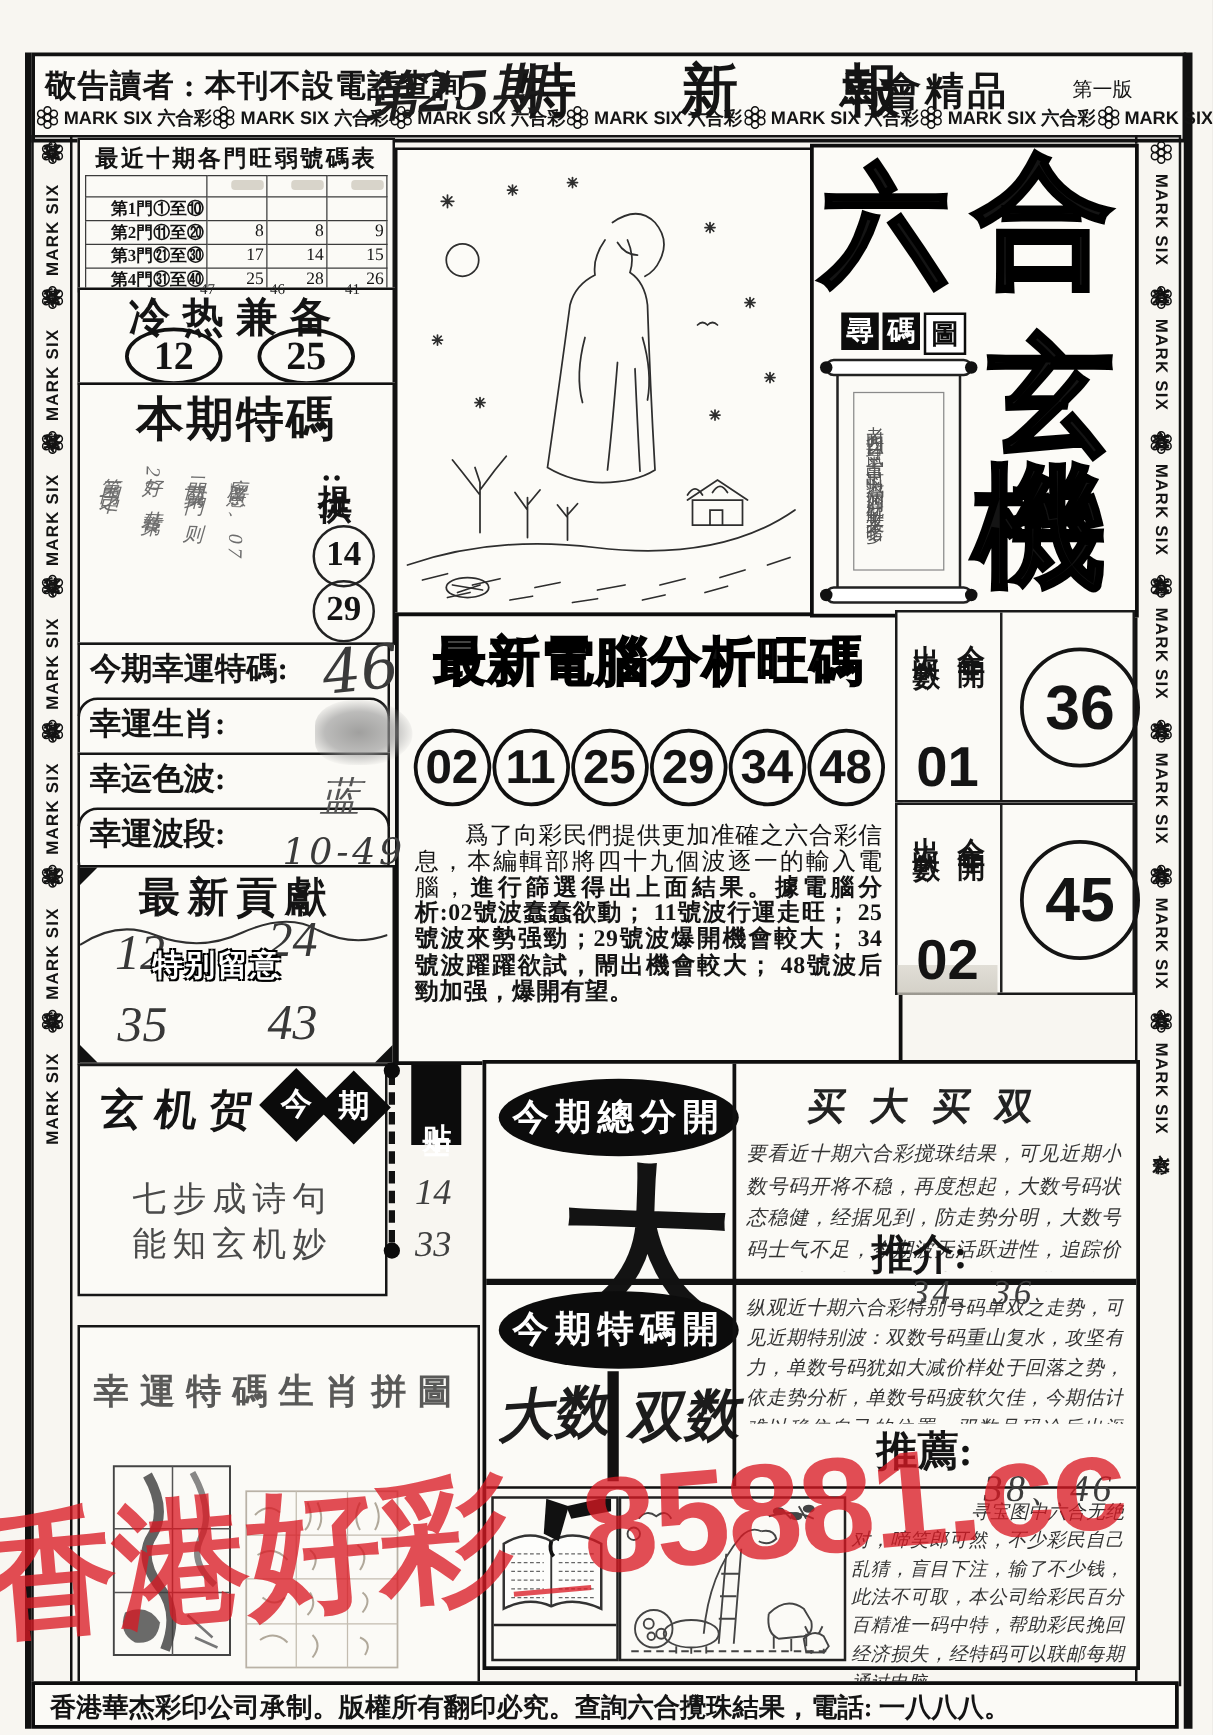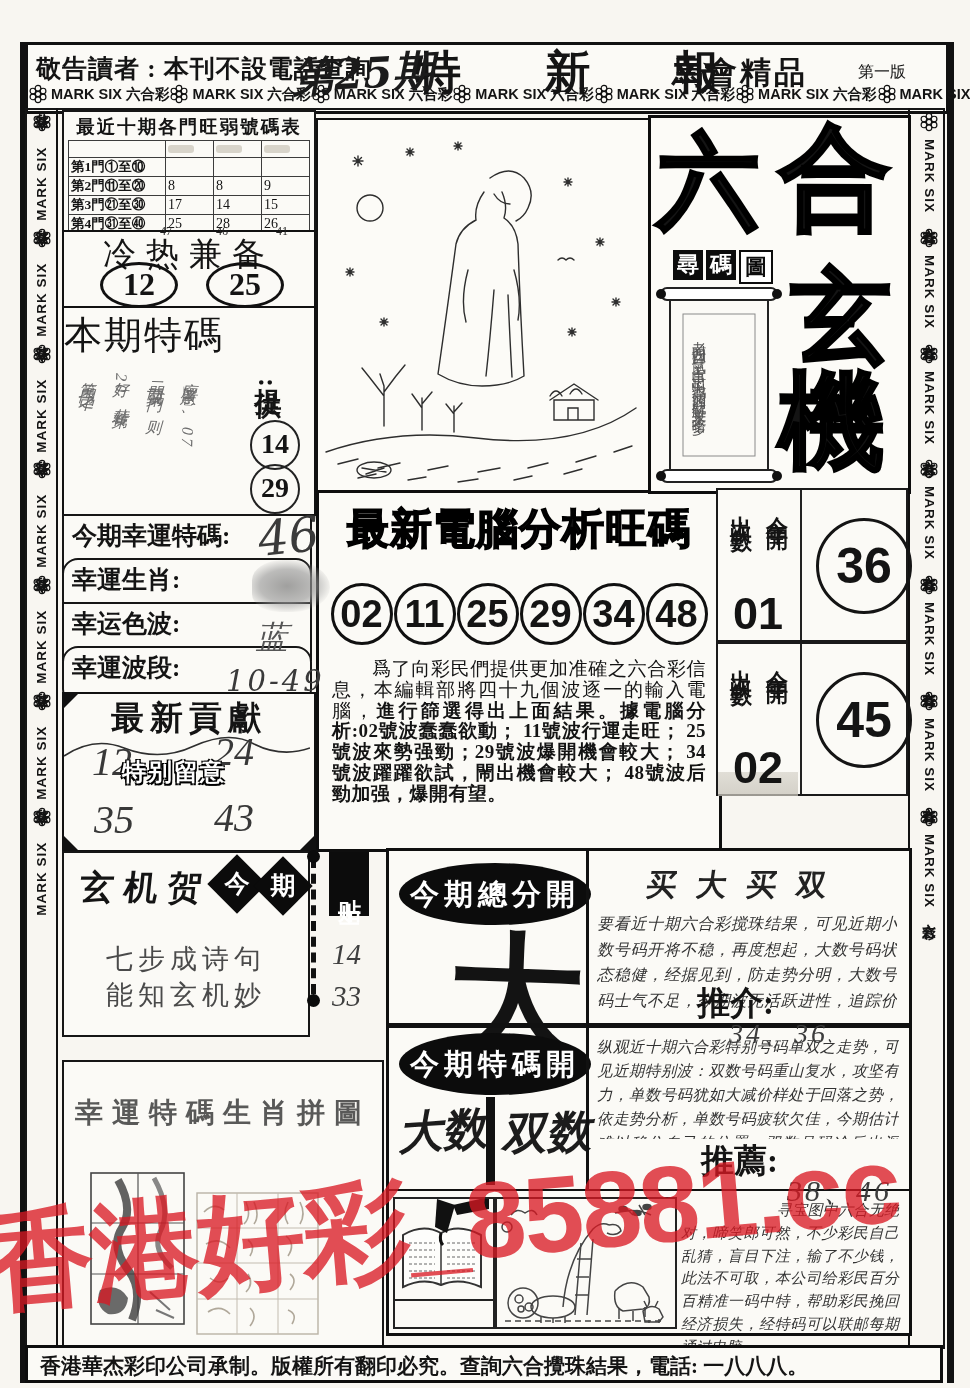--- a/index.html
+++ b/index.html
@@ -29,33 +29,33 @@
   #strip-left{left:27px;width:29px;}
   #strip-right{left:912px;width:33px;}
   .strip-label{writing-mode:vertical-rl;font-family:"Liberation Sans","DejaVu Sans",sans-serif;
                font-size:13.5px;font-weight:bold;letter-spacing:1px;white-space:nowrap;}
   #strip-left .strip-label{transform:rotate(180deg);}
 
   
   #hot-table-box{left:62px;top:110px;width:250px;height:120px;border:2.5px solid #161616;background:#fbfaf6;}
   #hot-table-title{margin:2px 0 1px;text-align:center;font-size:18.5px;font-weight:bold;letter-spacing:2px;}
   #hot-table{border-collapse:collapse;margin:0 auto;width:242px;}
-  #hot-table th,#hot-table td{border:1px solid #3c3c3c;font-size:14px;padding:0 2px;height:15.5px;text-align:left;}
+  #hot-table th,#hot-table td{border:1px solid #3c3c3c;font-size:14px;padding:0 2px;height:15.5px;text-align:right;}
   #hot-table th.rowlab{font-weight:bold;width:92px;font-size:13.5px;white-space:nowrap;}
   .smudge{display:inline-block;width:26px;height:8px;background:#cfcabf;border-radius:3px;opacity:.8;}
 
   
   #coldhot-box{left:62px;top:230px;width:250px;height:74px;border:2.5px solid #111;background:#fbfaf6;}
-  #coldhot-title{position:absolute;left:0;top:0;width:100%;text-align:center;font-size:33px;font-weight:normal;letter-spacing:10px;}
+  #coldhot-title{position:absolute;left:0;top:0;width:100%;text-align:center;font-size:33px;font-weight:bold;letter-spacing:10px;}
   .sup{position:absolute;font-size:12px;color:#222;}
   .oval{position:absolute;width:72px;height:40px;border:3px solid #111;border-radius:50%;
         text-align:center;line-height:38px;font-size:32px;font-weight:bold;}
   
   #special-box{left:62px;top:306px;width:250px;height:206px;border:2.5px solid #111;background:#fbfaf6;}
-  #special-title{position:absolute;top:2px;width:100%;text-align:left;font-size:38px;font-weight:400;letter-spacing:2px;}
+  #special-title{position:absolute;top:2px;width:100%;text-align:center;font-size:38px;font-weight:700;letter-spacing:2px;}
   #special-notes{position:absolute;left:10px;top:62px;height:138px;display:flex;gap:13px;}
   .vnote{writing-mode:vertical-rl;font-size:16px;color:#6d6d6d;letter-spacing:3px;transform:rotate(2deg);font-style:italic;}
   #provide-label{position:absolute;left:186px;top:58px;writing-mode:vertical-rl;font-size:27px;font-weight:bold;letter-spacing:6px;}
   .sp-circle{position:absolute;width:46px;height:46px;border:2.5px solid #222;border-radius:50%;
              text-align:center;line-height:44px;font-size:28px;font-weight:bold;}
 
   
   .lucky-row{position:absolute;left:62px;width:250px;height:59px;border:2px solid #161616;background:#fbfaf6;
              font-size:25px;font-weight:bold;line-height:40px;padding-left:8px;box-sizing:border-box;}
   .rounded{border-radius:16px;}

